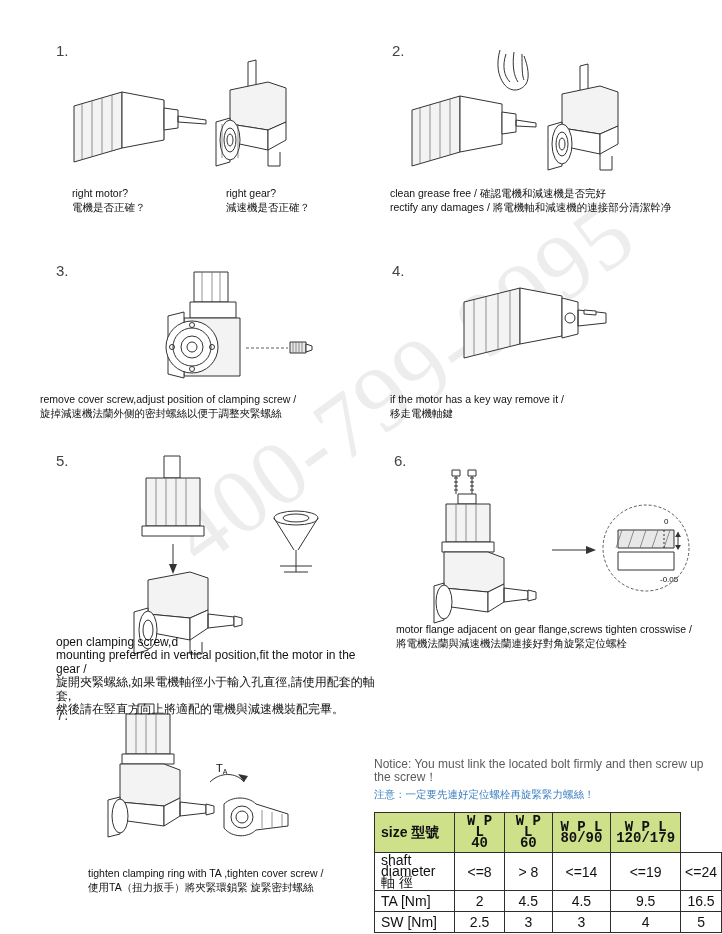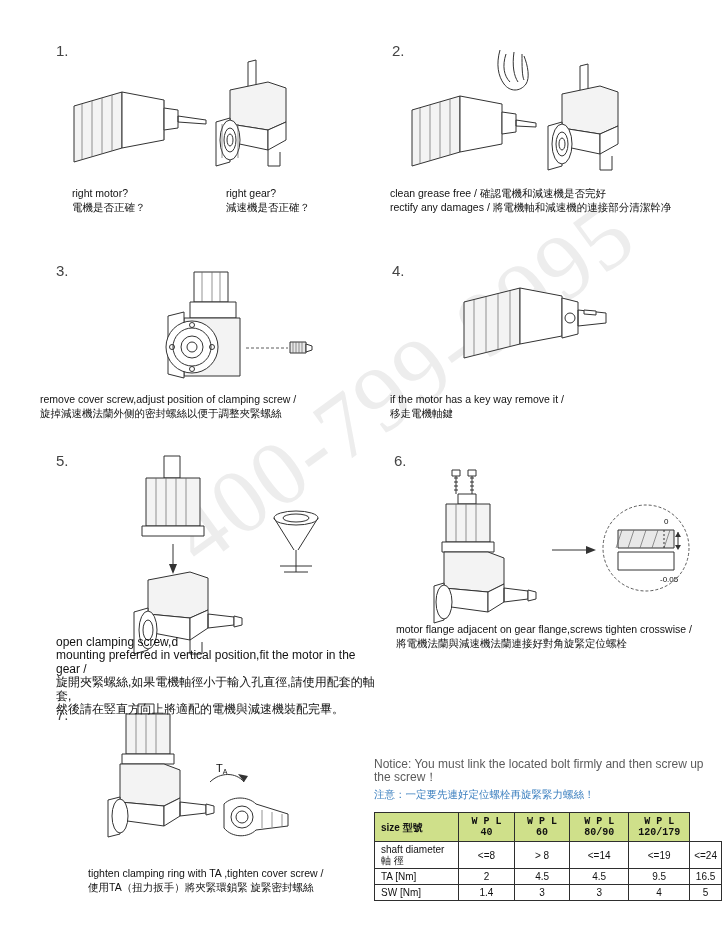--- a/index.html
+++ b/index.html
@@ -80,21 +80,21 @@
     font-size: 10.5px;
     color: #3b7fbf;
     line-height: 15px;
     margin-top: 3px;
   }
   table.spec {
     position: absolute;
     left: 374px;
     top: 812px;
     border-collapse: collapse;
-    font-size: 10px;
+    font-size: 14px;
     z-index: 3;
     background: #fff;
   }
   table.spec th, table.spec td {
     border: 1px solid #2e2e2e;
     text-align: center;
     padding: 2px 4px;
     font-weight: normal;
     color: #111;
   }
@@ -414,21 +414,21 @@
       <tr>
         <td class="label">TA  [Nm]</td>
         <td>2</td>
         <td>4.5</td>
         <td>4.5</td>
         <td>9.5</td>
         <td>16.5</td>
       </tr>
       <tr>
         <td class="label">SW  [Nm]</td>
-        <td>1.4</td>
+        <td>2.5</td>
         <td>3</td>
         <td>3</td>
         <td>4</td>
         <td>5</td>
       </tr>
     </tbody>
   </table>
 
 </div>
 

